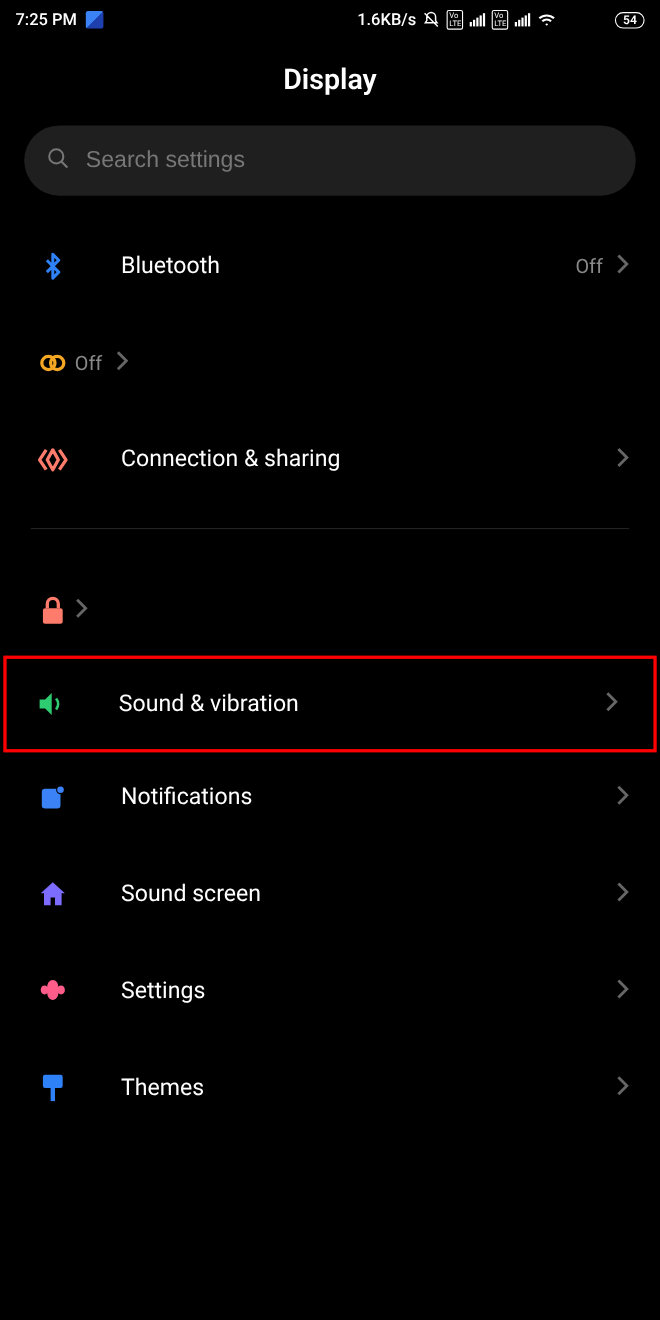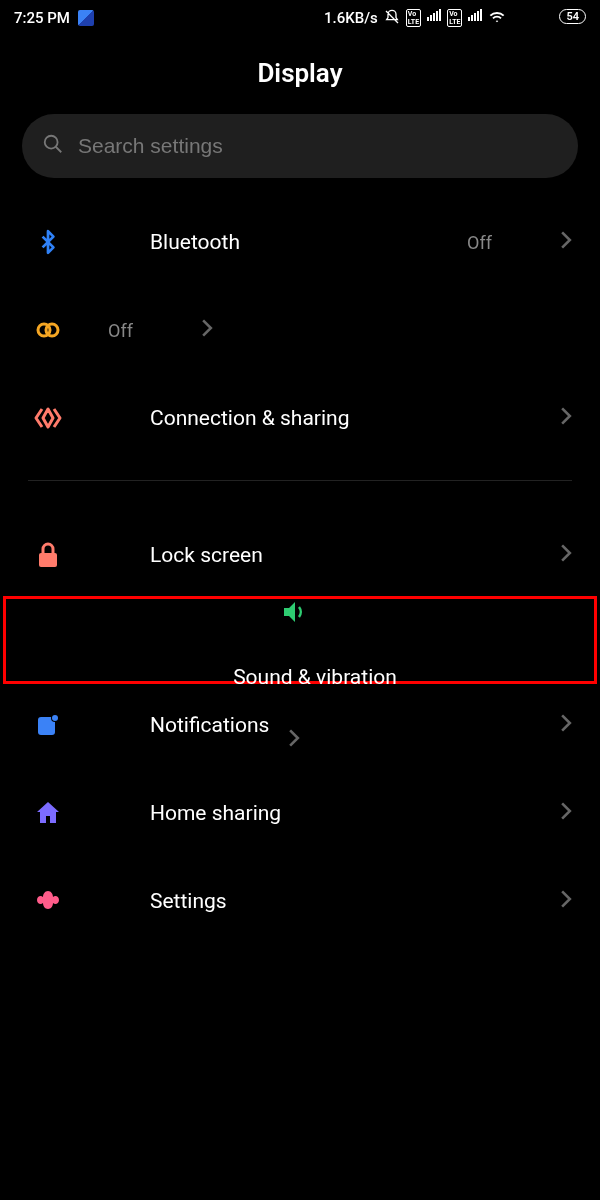--- a/index.html
+++ b/index.html
@@ -14,35 +14,35 @@
 .statusbar {
   display: flex;
   justify-content: space-between;
   align-items: center;
   height: 36px;
   padding: 12px 14px;
   font-size: 15px;
   font-weight: 500;
 }
 .status-left { display: flex; align-items: center; gap: 8px; }
-.status-right { display: flex; align-items: flex-start; gap: 6px; }
+.status-right { display: flex; align-items: center; gap: 6px; }
 .file-icon {
   width: 16px; height: 16px;
   background: linear-gradient(135deg,#3b82f6 50%,#1e40af 50%);
   border-radius: 2px;
 }
 .signal { display: inline-flex; align-items: flex-end; gap: 1px; }
 .signal span { width: 2px; background:#fff; }
 .signal span:nth-child(1){height:4px}
 .signal span:nth-child(2){height:6px}
 .signal span:nth-child(3){height:8px}
 .signal span:nth-child(4){height:10px}
 .signal span:nth-child(5){height:12px}
 .lte-badge {
-  font-size:7px; font-weight:700; border:1px solid #fff;
+  font-size:7px; font-weight:400; border:1px solid #fff;
   padding:0 1px; line-height:8px; border-radius:2px;
 }
 .wifi-icon svg, .bell-icon svg { display:block; }
 .battery {
   border: 1.5px solid #fff; border-radius: 10px;
   font-size: 11px; padding: 0px 6px; font-weight:600;margin-left:47px;
 }
 .header {
   text-align: center;
   font-size: 26px;
@@ -64,42 +64,40 @@
   color: #3b82f6; font-size: 21px; flex: 1;
 }
 .search input::placeholder { color: #777; }
 .list { padding: 6px 0 0; }
 .item {
   display: flex;
   align-items: center;
   height: 88px;
   padding: 0 28px 0 28px;
   position: relative;
-  gap: 40px;
 }
 .item.highlighted {
   border: 3px solid #f00;
   margin: -3px 3px;
   padding: 0 32px 0 20px;
-  flex-direction: column;
 }
 .icon-slot {
   width: 40px;
   display: flex; justify-content: center; align-items: center;
 }
 .item-label {
   flex: 1;
   font-size: 21px;
   font-weight: 400;
   padding-left: 42px;
 }
 .item-status {
   color: #888;
   font-size: 18px;
-  margin-right: 28px;
+  margin-right: 12px;
 }
 .chevron { color: #666; }
 .divider {
   height: 1px;
   background: #222;
   margin: 18px 28px 30px;
 }
 </style>
 </head>
 <body>
@@ -195,21 +193,20 @@
 
   <div class="divider"></div>
 
   <div class="item">
     <span class="icon-slot">
       <svg width="24" height="28" viewBox="0 0 24 28">
           <rect x="3" y="12" width="18" height="14" rx="2" fill="#ff7b6b"></rect>
           <path d="M7 12V8a5 5 0 0 1 10 0v4" fill="none" stroke="#ff7b6b" stroke-width="3"></path>
         </svg>
     </span>
-    <span class="item-label">Lock screen</span>
     <span class="chevron"><svg width="12" height="18" viewBox="0 0 8 14">
           <path fill="none" stroke="#666" stroke-width="2" d="M1 1l6 6-6 6"></path>
         </svg></span>
   </div>
 
 
   <div class="item highlighted">
     <span class="icon-slot">
       <svg width="26" height="26" viewBox="0 0 26 26">
           <path fill="#2ecc71" d="M3 9h5l6-6v20l-6-6H3z"></path>
@@ -235,31 +232,43 @@
           <path fill="none" stroke="#666" stroke-width="2" d="M1 1l6 6-6 6"></path>
         </svg></span>
   </div>
 
   <div class="item">
     <span class="icon-slot">
       <svg width="26" height="26" viewBox="0 0 26 26">
           <path fill="#7c6cff" d="M13 2L2 12h3v11h6v-7h4v7h6V12h3z"></path>
         </svg>
     </span>
-    <span class="item-label">Home sharing</span>
+    <span class="item-label">Sound screen</span>
     <span class="chevron"><svg width="12" height="18" viewBox="0 0 8 14">
           <path fill="none" stroke="#666" stroke-width="2" d="M1 1l6 6-6 6"></path>
         </svg></span>
   </div>
 
   <div class="item">
     <span class="icon-slot">
       <svg width="26" height="26" viewBox="0 0 26 26">
           <path fill="#ff5c8a" d="M13 3c3 0 5 3 5 6 2-2 6-1 6 3s-4 5-6 3c0 3-2 6-5 6s-5-3-5-6c-2 2-6 1-6-3s4-5 6-3c0-3 2-6 5-6z"></path>
         </svg>
     </span>
     <span class="item-label">Settings</span>
     <span class="chevron"><svg width="12" height="18" viewBox="0 0 8 14">
           <path fill="none" stroke="#666" stroke-width="2" d="M1 1l6 6-6 6"></path>
         </svg></span>
   </div>
 
+  <div class="item">
+    <span class="icon-slot">
+      <svg width="26" height="28" viewBox="0 0 26 28">
+          <rect x="4" y="2" width="18" height="12" rx="2" fill="#2f81f7"></rect>
+          <rect x="11" y="14" width="4" height="12" fill="#2f81f7"></rect>
+        </svg>
+    </span>
+    <span class="item-label">Themes</span>
+    <span class="chevron"><svg width="12" height="18" viewBox="0 0 8 14">
+          <path fill="none" stroke="#666" stroke-width="2" d="M1 1l6 6-6 6"></path>
+        </svg></span>
+  </div>
 </div>
 
 </body></html>

